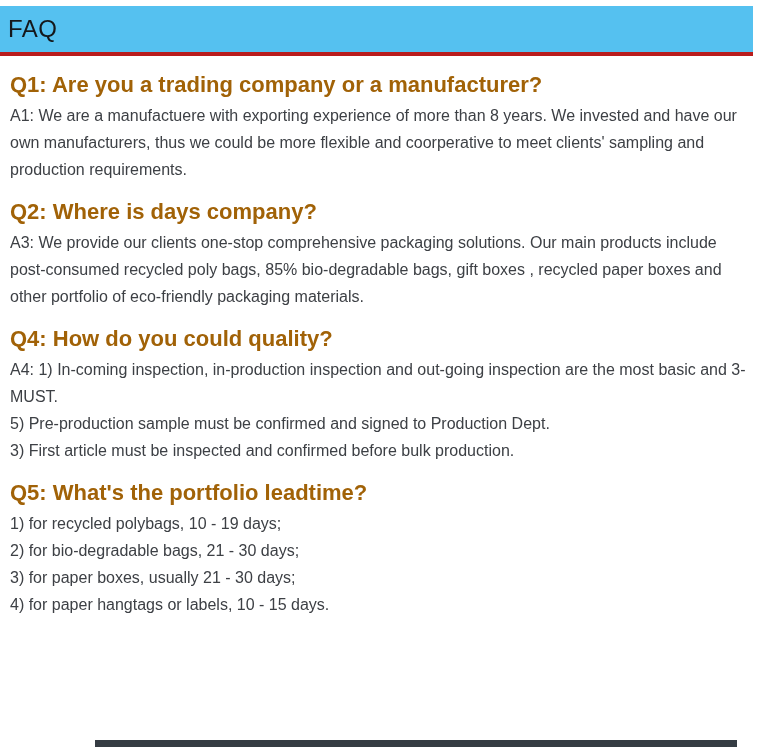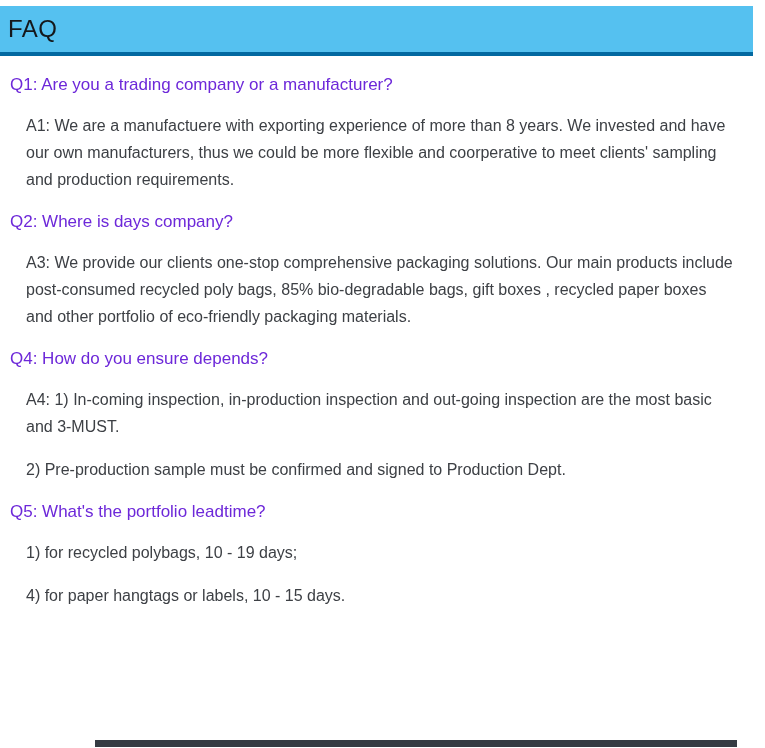--- a/index.html
+++ b/index.html
@@ -9,45 +9,45 @@
     background: #ffffff;
     font-family: "Liberation Sans", "DejaVu Sans", sans-serif;
     position: relative;
     overflow: hidden;
   }
   .page { padding-top: 6px; }
   .section-header {
     margin-right: 12px;
     height: 46px;
     background: #55c1f0;
-    border-bottom: 4px solid #0369a1;
+    border-bottom: 4px solid #b91c1c;
     display: flex;
     align-items: center;
   }
   .section-header .title {
     font-size: 24px;
     font-weight: 500;
     color: #15181b;
     padding-left: 8px;
     letter-spacing: 0.5px;
   }
   .content {
     padding: 0 12px 0 10px;
   }
   .faq-item h3.question {
-    font-size: 17px;
+    font-size: 22px;
     line-height: 23px;
     margin: 17px 0 6px 0;
-    font-weight: normal;
-    color: #6d28d9;
+    font-weight: bold;
+    color: #a16207;
   }
   .faq-item p.answer {
     font-size: 16px;
     line-height: 27px;
-    margin: 16px;
+    margin: 0;
     color: #3d4045;
   }
   .bottom-bar {
     position: absolute;
     left: 95px;
     top: 740px;
     width: 642px;
     height: 7px;
     background: #353c43;
   }
@@ -70,28 +70,31 @@
 
     <section class="faq-item">
       <h3 class="question">Q2: Where is days company?</h3>
     </section>
 
     <section class="faq-item">
       <p class="answer">A3: We provide our clients one-stop comprehensive packaging solutions. Our main products include post-consumed recycled poly bags, 85% bio-degradable bags, gift boxes , recycled paper boxes and other portfolio of eco-friendly packaging materials.</p>
     </section>
 
     <section class="faq-item">
-      <h3 class="question">Q4: How do you ensure depends?</h3>
+      <h3 class="question">Q4: How do you could quality?</h3>
       <p class="answer">A4: 1) In-coming inspection, in-production inspection and out-going inspection are the most basic and 3-MUST.</p>
-      <p class="answer">2) Pre-production sample must be confirmed and signed to Production Dept.</p>
+      <p class="answer">5) Pre-production sample must be confirmed and signed to Production Dept.</p>
+      <p class="answer">3) First article must be inspected and confirmed before bulk production.</p>
     </section>
 
     <section class="faq-item">
       <h3 class="question">Q5: What's the portfolio leadtime?</h3>
       <p class="answer">1) for recycled polybags, 10 - 19 days;</p>
+      <p class="answer">2) for bio-degradable bags, 21 - 30 days;</p>
+      <p class="answer">3) for paper boxes, usually 21 - 30 days;</p>
       <p class="answer">4) for paper hangtags or labels, 10 - 15 days.</p>
     </section>
 
   </div>
 
   <div class="bottom-bar"></div>
 
 </div>
 
 </body></html>

